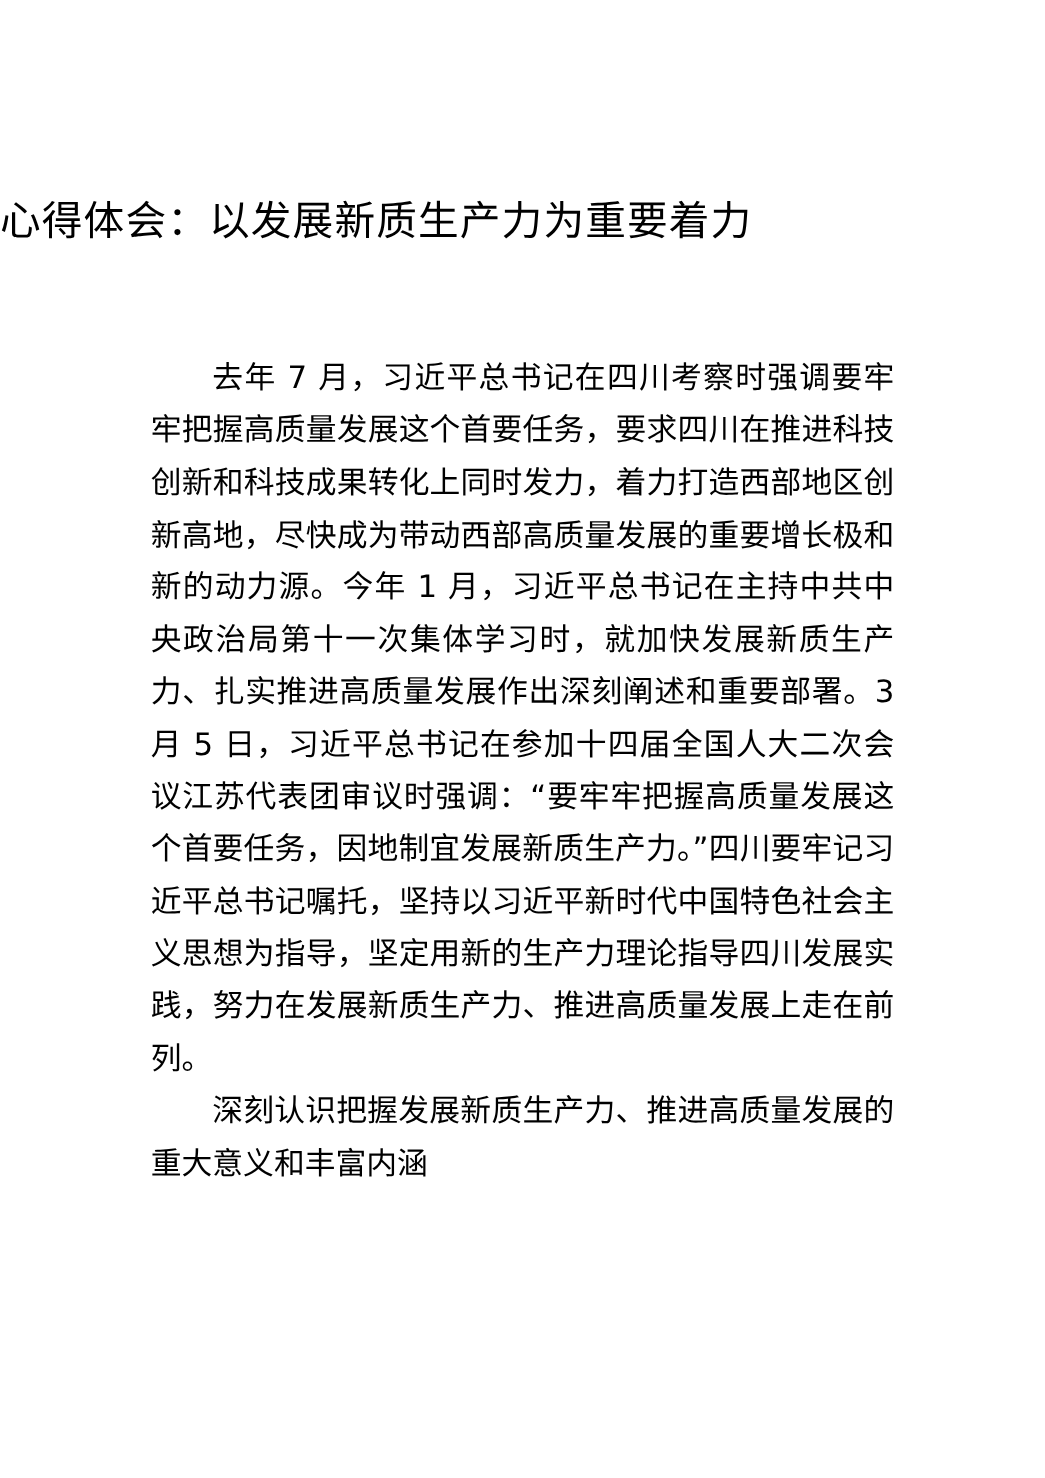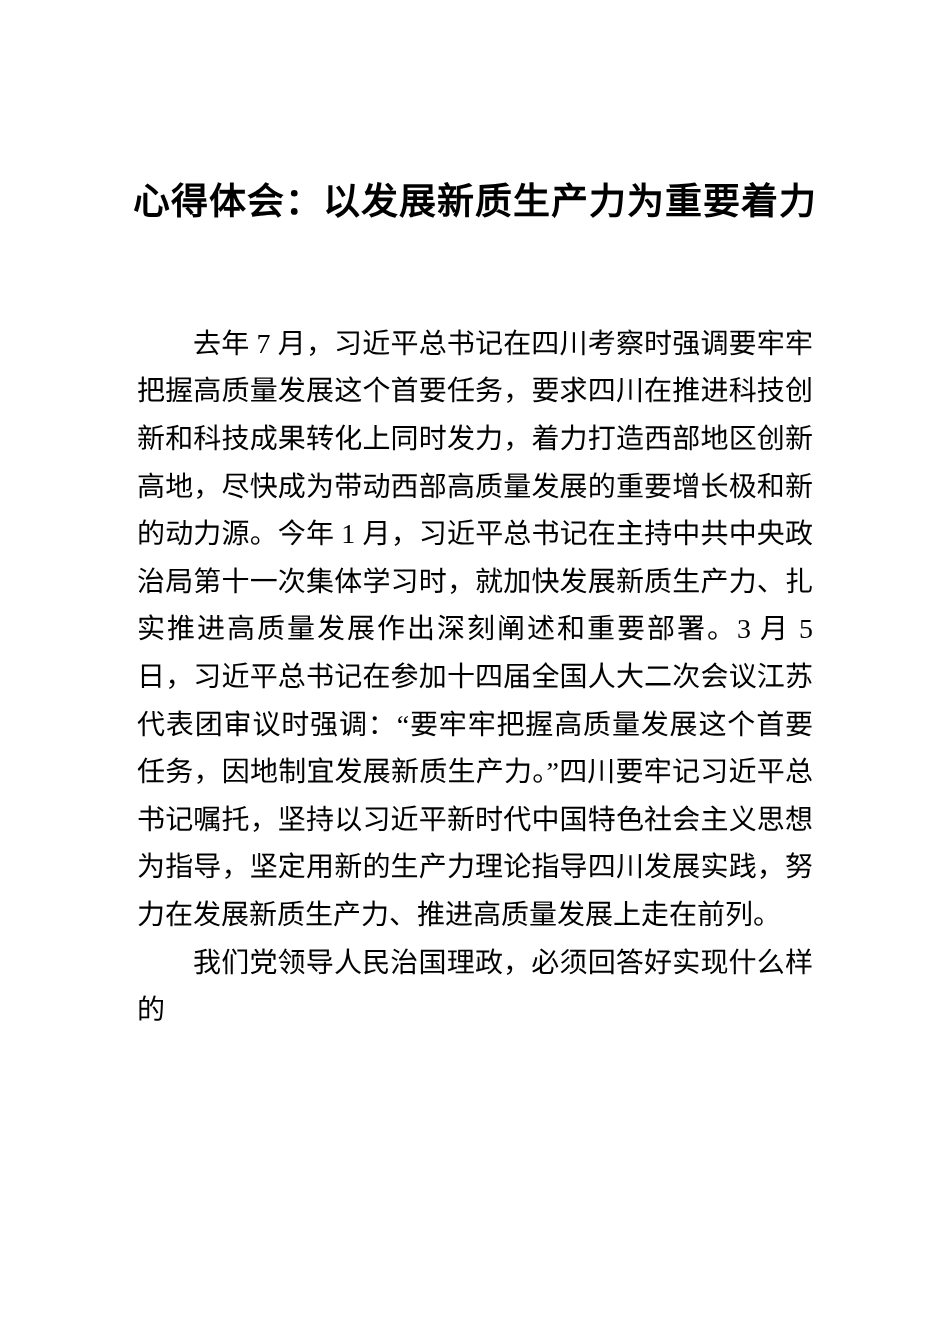--- a/index.html
+++ b/index.html
@@ -13,54 +13,53 @@
       width: 950px;
       height: 1344px;
       margin: 0 auto;
       background: #ffffff;
       color: #000000;
       font-family: "DejaVu Sans", "Liberation Sans", sans-serif;
       overflow: hidden;
     }
     .doc-title {
       padding-top: 118px;
-      text-align: center;
+      text-align: left;
       font-size: 37px;
       line-height: 117px;
-      font-weight: 700;
+      font-weight: 400;
       letter-spacing: 1px;
       color: #000000;
     }
     .doc-title .title-line {
       display: block;
       white-space: nowrap;
     }
     .doc-body {
       width: 676px;
       margin: 60px auto 0 auto;
       font-size: 28px;
       line-height: 47.6px;
       text-align: justify;
       text-justify: inter-ideograph;
       color: #000000;
-      font-family: Liberation Serif, serif;
     }
     .doc-body p {
       margin: 0;
       padding: 0;
       text-indent: 2em;
     }
   </style>
 </head>
 <body>
 
 <div class="page">
 
   <h1 class="doc-title">
     <span class="title-line">心得体会：以发展新质生产力为重要着力</span>
   </h1>
 
   <div class="doc-body">
     <p>去年 7 月，习近平总书记在四川考察时强调要牢牢把握高质量发展这个首要任务，要求四川在推进科技创新和科技成果转化上同时发力，着力打造西部地区创新高地，尽快成为带动西部高质量发展的重要增长极和新的动力源。今年 1 月，习近平总书记在主持中共中央政治局第十一次集体学习时，就加快发展新质生产力、扎实推进高质量发展作出深刻阐述和重要部署。3 月 5 日，习近平总书记在参加十四届全国人大二次会议江苏代表团审议时强调：“要牢牢把握高质量发展这个首要任务，因地制宜发展新质生产力。”四川要牢记习近平总书记嘱托，坚持以习近平新时代中国特色社会主义思想为指导，坚定用新的生产力理论指导四川发展实践，努力在发展新质生产力、推进高质量发展上走在前列。</p>
-    <p>我们党领导人民治国理政，必须回答好实现什么样的</p>
+    <p>深刻认识把握发展新质生产力、推进高质量发展的重大意义和丰富内涵</p>
   </div>
 
 </div>
 
 </body></html>

